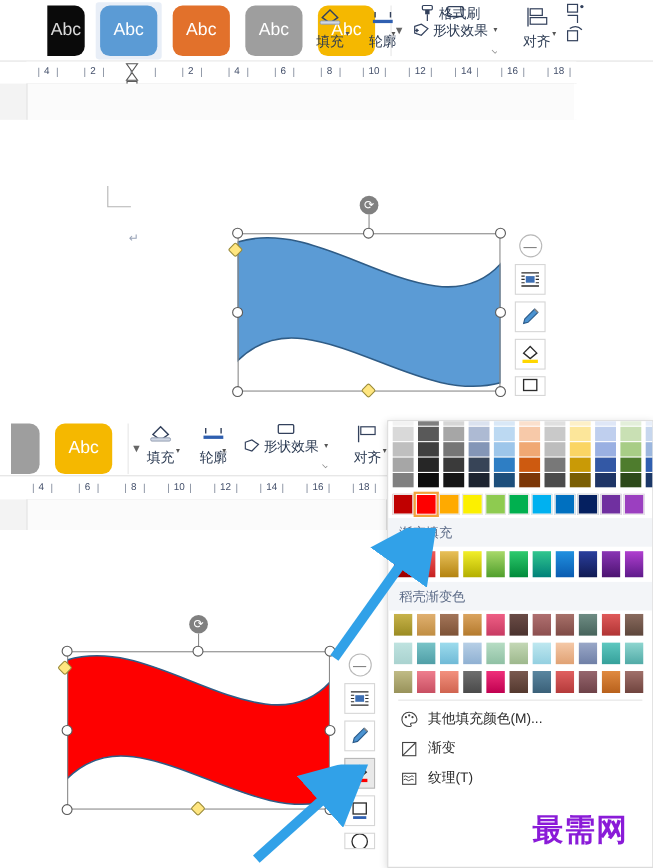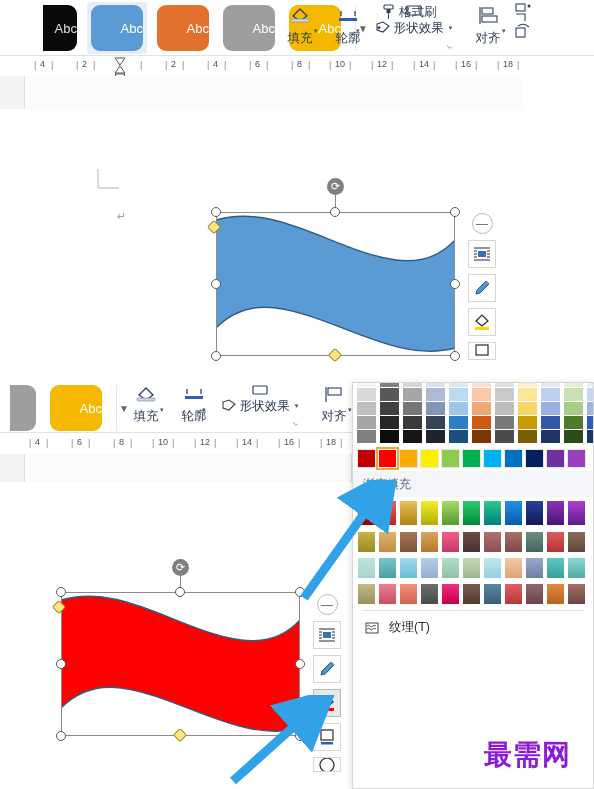--- a/index.html
+++ b/index.html
@@ -9,21 +9,21 @@
     font-family:"Liberation Sans","DejaVu Sans",sans-serif;
     font-size:12px;color:#333;
   }
   .abs{position:absolute;}
 
   
   .ribbon{position:absolute;left:0;background:#fff;border-bottom:1px solid #e2e2e2;}
   .style-gallery{position:absolute;display:flex;align-items:center;gap:6px;}
   .style-chip{
     width:52px;height:46px;border-radius:9px;display:flex;align-items:center;
-    justify-content:flex-end;color:#fff;font-size:13px;
+    justify-content:center;color:#fff;font-size:16px;
   }
   .chip-wrap{padding:3px 4px;border-radius:3px;}
   .chip-wrap.sel{background:#e8eef7;}
   .gallery-more{
     width:14px;height:46px;display:flex;align-items:center;justify-content:center;
     color:#666;font-size:10px;border-left:1px solid #e7e7e7;margin-left:4px;
   }
 
   .rb-group{position:absolute;display:flex;align-items:flex-start;}
   .rb-btn{
@@ -551,20 +551,21 @@
     <div class="gsw" style="background:linear-gradient(#f2ef2a,#b3ae00)"></div>
     <div class="gsw" style="background:linear-gradient(#a8d96a,#4f9e2b)"></div>
     <div class="gsw" style="background:linear-gradient(#2ecb6e,#008a3a)"></div>
     <div class="gsw" style="background:linear-gradient(#31c78e,#008079)"></div>
     <div class="gsw" style="background:linear-gradient(#2090e0,#0a5bb0)"></div>
     <div class="gsw" style="background:linear-gradient(#2a3f9e,#111a52)"></div>
     <div class="gsw" style="background:linear-gradient(#8a35b5,#4b1370)"></div>
     <div class="gsw" style="background:linear-gradient(#b03fd0,#5e1a8a)"></div>
   </div>
 
+  <div class="sect-label">稻壳渐变色</div>
   <div class="docer-row">
     <div class="dsw" style="background:linear-gradient(#c8b34a,#9a8b22)"></div>
     <div class="dsw" style="background:linear-gradient(#e0b070,#c08d42)"></div>
     <div class="dsw" style="background:linear-gradient(#a4765a,#7d5236)"></div>
     <div class="dsw" style="background:linear-gradient(#dba45f,#b47a2d)"></div>
     <div class="dsw" style="background:linear-gradient(#ef5f85,#c73a62)"></div>
     <div class="dsw" style="background:linear-gradient(#6b4c46,#4a322e)"></div>
     <div class="dsw" style="background:linear-gradient(#b07070,#8c4f4f)"></div>
     <div class="dsw" style="background:linear-gradient(#a8716a,#7e4a45)"></div>
     <div class="dsw" style="background:linear-gradient(#6f8d84,#46635b)"></div>
@@ -595,20 +596,40 @@
     <div class="dsw" style="background:linear-gradient(#e06060,#b43a3a)"></div>
     <div class="dsw" style="background:linear-gradient(#96666e,#6e4248)"></div>
     <div class="dsw" style="background:linear-gradient(#e08a40,#b8611c)"></div>
     <div class="dsw" style="background:linear-gradient(#a0706a,#70443e)"></div>
   </div>
 
   <div class="menu-sep"></div>
   <div class="menu-item">
     <span class="mi-ico">
       <svg width="16" height="16" viewBox="0 0 16 16">
+          <path d="M8 1.5 a6.5 6.5 0 1 0 1 12.9 c1.2 0 1-1 .4-1.6 c-.6-.7.1-1.5 1-1.5 h1.6 A3.5 3.5 0 0 0 15 7.8 C14.6 4.2 11.6 1.5 8 1.5z" fill="none" stroke="#444" stroke-width="1"></path>
+          <circle cx="5" cy="6" r="1" fill="#444"></circle>
+          <circle cx="8" cy="4.4" r="1" fill="#444"></circle>
+          <circle cx="11" cy="6" r="1" fill="#444"></circle>
+        </svg>
+    </span>
+    <span>其他填充颜色(M)...</span>
+  </div>
+  <div class="menu-item">
+    <span class="mi-ico">
+      <svg width="16" height="16" viewBox="0 0 16 16">
+          <rect x="2" y="2" width="12" height="12" fill="none" stroke="#444" stroke-width="1"></rect>
+          <path d="M2 14 L14 2" stroke="#444" stroke-width="1"></path>
+        </svg>
+    </span>
+    <span>渐变</span>
+  </div>
+  <div class="menu-item">
+    <span class="mi-ico">
+      <svg width="16" height="16" viewBox="0 0 16 16">
           <rect x="2" y="3" width="12" height="10" fill="none" stroke="#444" stroke-width="1"></rect>
           <path d="M3 6 q1.5 -1.5 3 0 t3 0 t3 0 M3 9 q1.5 -1.5 3 0 t3 0 t3 0" stroke="#444" stroke-width=".9" fill="none"></path>
         </svg>
     </span>
     <span>纹理(T)</span>
   </div>
 </div>
 
 <svg class="arrowsvg" style="left:290px;top:480px;width:110px;height:125px;" viewBox="0 0 110 125">
   <defs>

